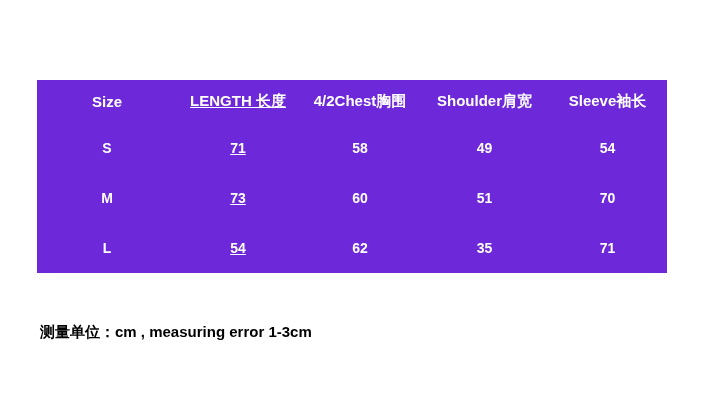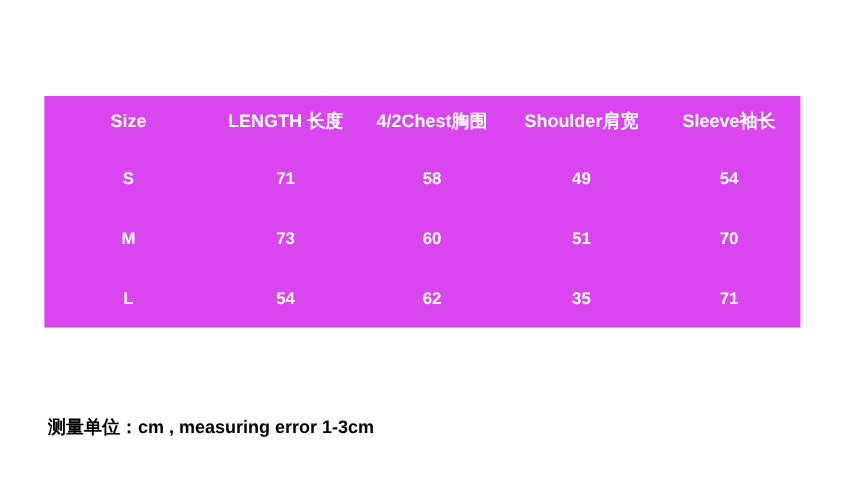--- a/index.html
+++ b/index.html
@@ -17,21 +17,21 @@
     position: relative;
     width: 703px;
     height: 413px;
     background: #ffffff;
   }
   #size-chart {
     position: absolute;
     left: 37px;
     top: 80px;
     width: 630px;
-    background: #d946ef;
+    background: #6d28d9;
     border-collapse: collapse;
   }
   #size-chart td, #size-chart th {
     padding: 0;
     margin: 0;
   }
   .hdr-row th {
     height: 43px;
     color: #ffffff;
     font-size: 15px;
@@ -42,33 +42,32 @@
   }
   .data-row td {
     height: 50px;
     color: #ffffff;
     font-size: 14px;
     font-weight: bold;
     text-align: center;
     vertical-align: middle;
   }
   .col-size   { width: 140px; }
-  .col-length { width: 122px; }
+  .col-length { width: 122px; text-decoration: underline; }
   .col-chest  { width: 122px; }
   .col-shoulder { width: 127px; }
   .col-sleeve { width: 119px; }
   #note {
     position: absolute;
     left: 40px;
     top: 323px;
     color: #000000;
     font-size: 15px;
     font-weight: bold;
     white-space: nowrap;
-    margin-top: 24px;
   }
 </style>
 </head>
 <body>
 
 <div id="page">
 
   <table id="size-chart">
     <thead>
       <tr class="hdr-row">

